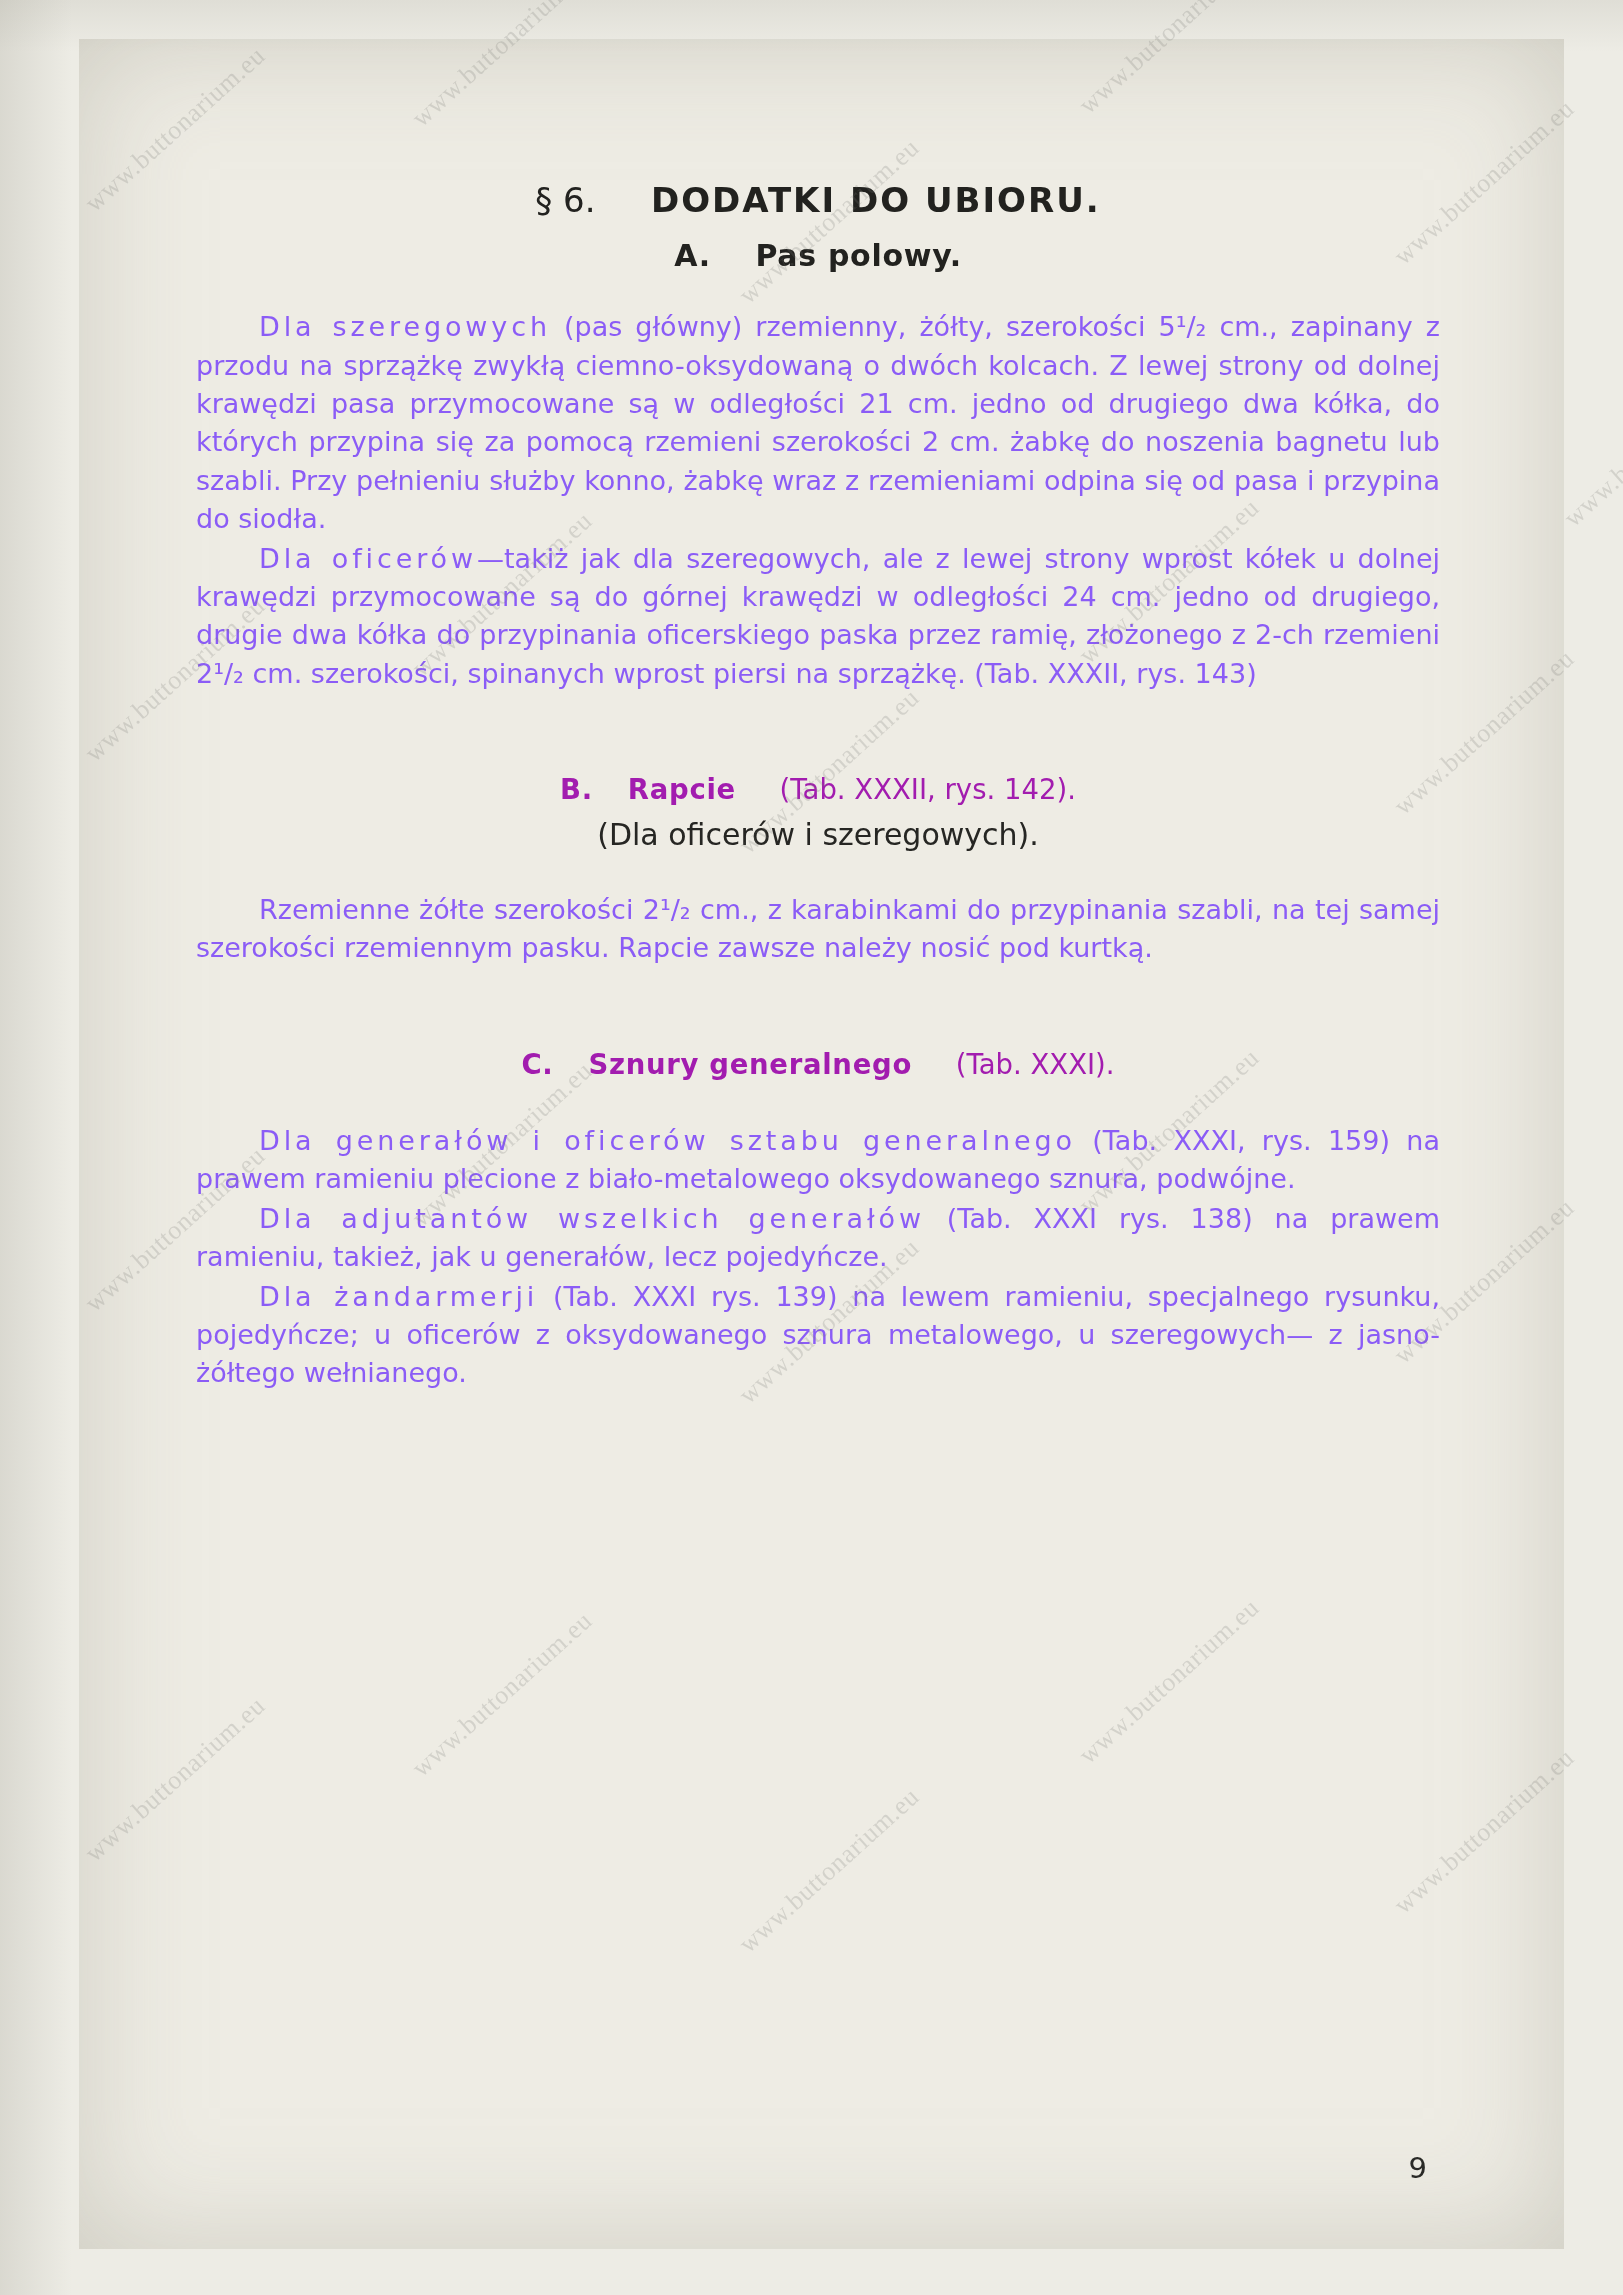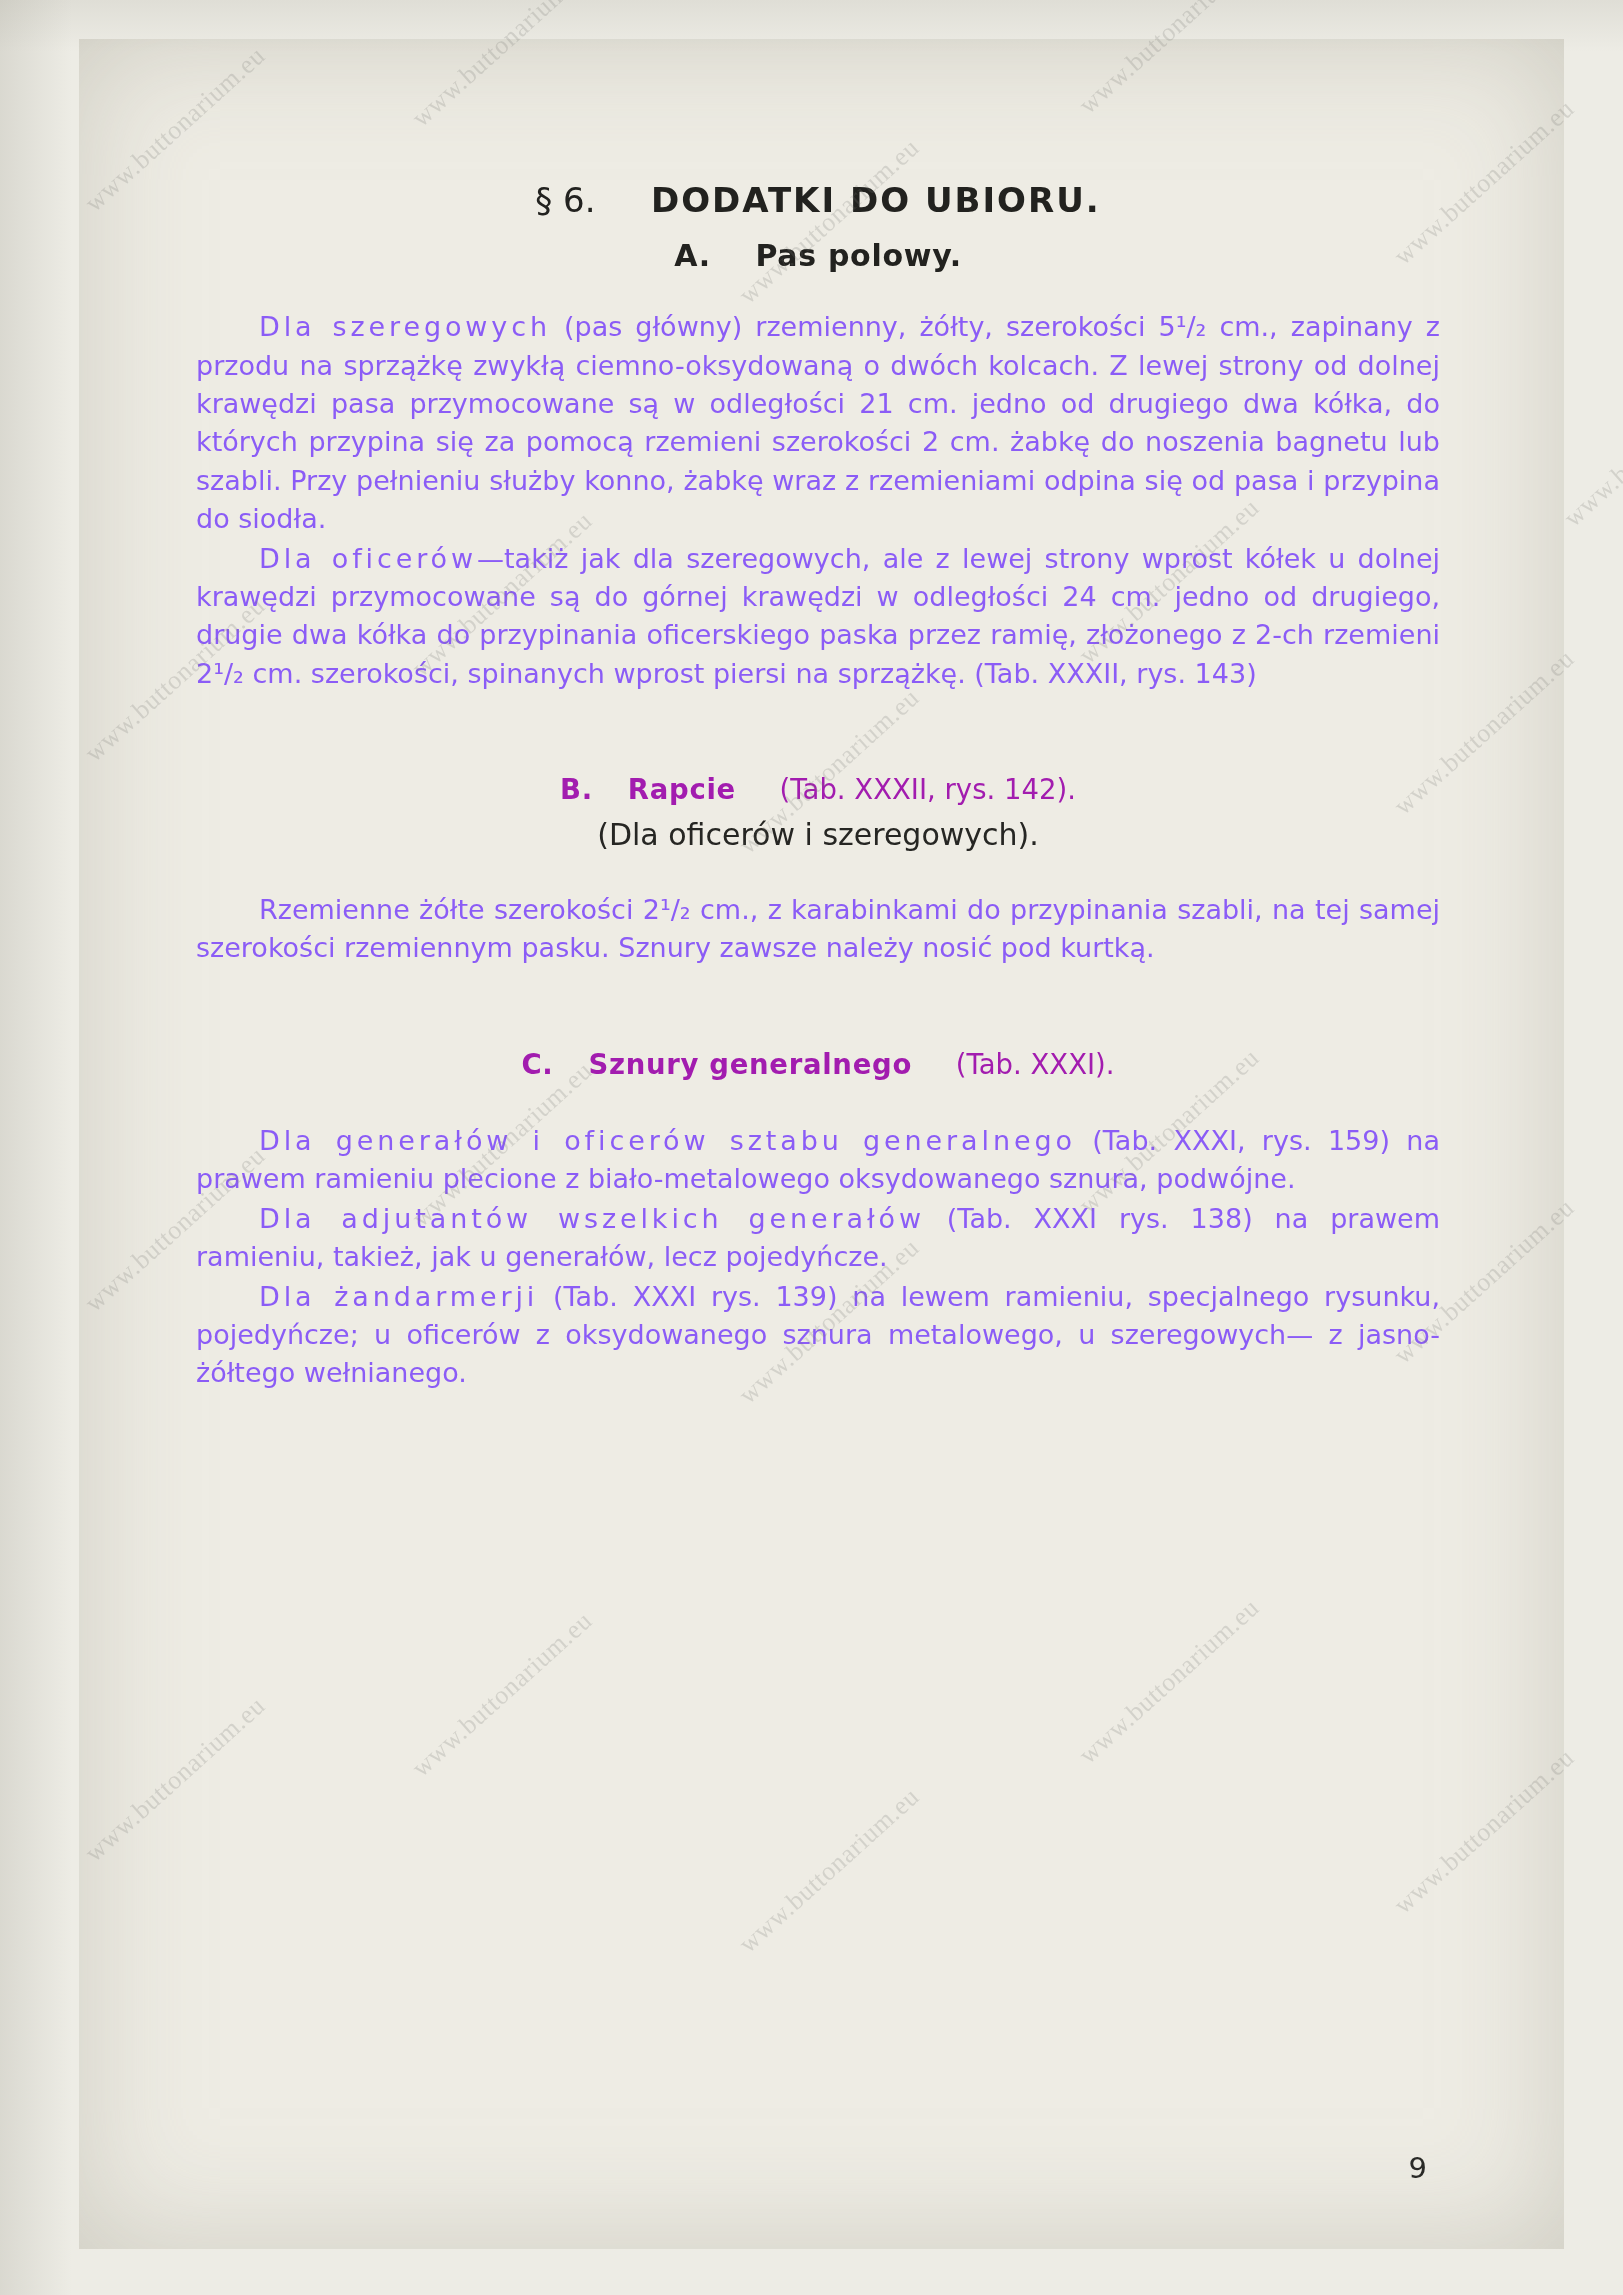--- a/index.html
+++ b/index.html
@@ -160,21 +160,21 @@
     <div class="heading-section">
       <span class="lbl">B.</span>
       &nbsp;&nbsp;
       <span class="lbl">Rapcie</span>
       &nbsp;&nbsp;&nbsp;
       <span class="ref">(Tab. XXXII, rys. 142).</span>
     </div>
 
     <div class="heading-note">(Dla oficerów i szeregowych).</div>
 
-    <p class="body">Rzemienne żółte szerokości 2¹/₂ cm., z karabinkami do przypinania szabli, na tej samej szerokości rzemiennym pasku. Sznury zawsze należy nosić pod kurtką.</p>
+    <p class="body">Rzemienne żółte szerokości 2¹/₂ cm., z karabinkami do przypinania szabli, na tej samej szerokości rzemiennym pasku. Rapcie zawsze należy nosić pod kurtką.</p>
 
     <div class="gap-lg"></div>
 
     <div class="heading-section">
       <span class="lbl">C.</span>
       &nbsp;&nbsp;
       <span class="lbl">Sznury generalnego</span>
       &nbsp;&nbsp;&nbsp;
       <span class="ref">(Tab. XXXI).</span>
     </div>

